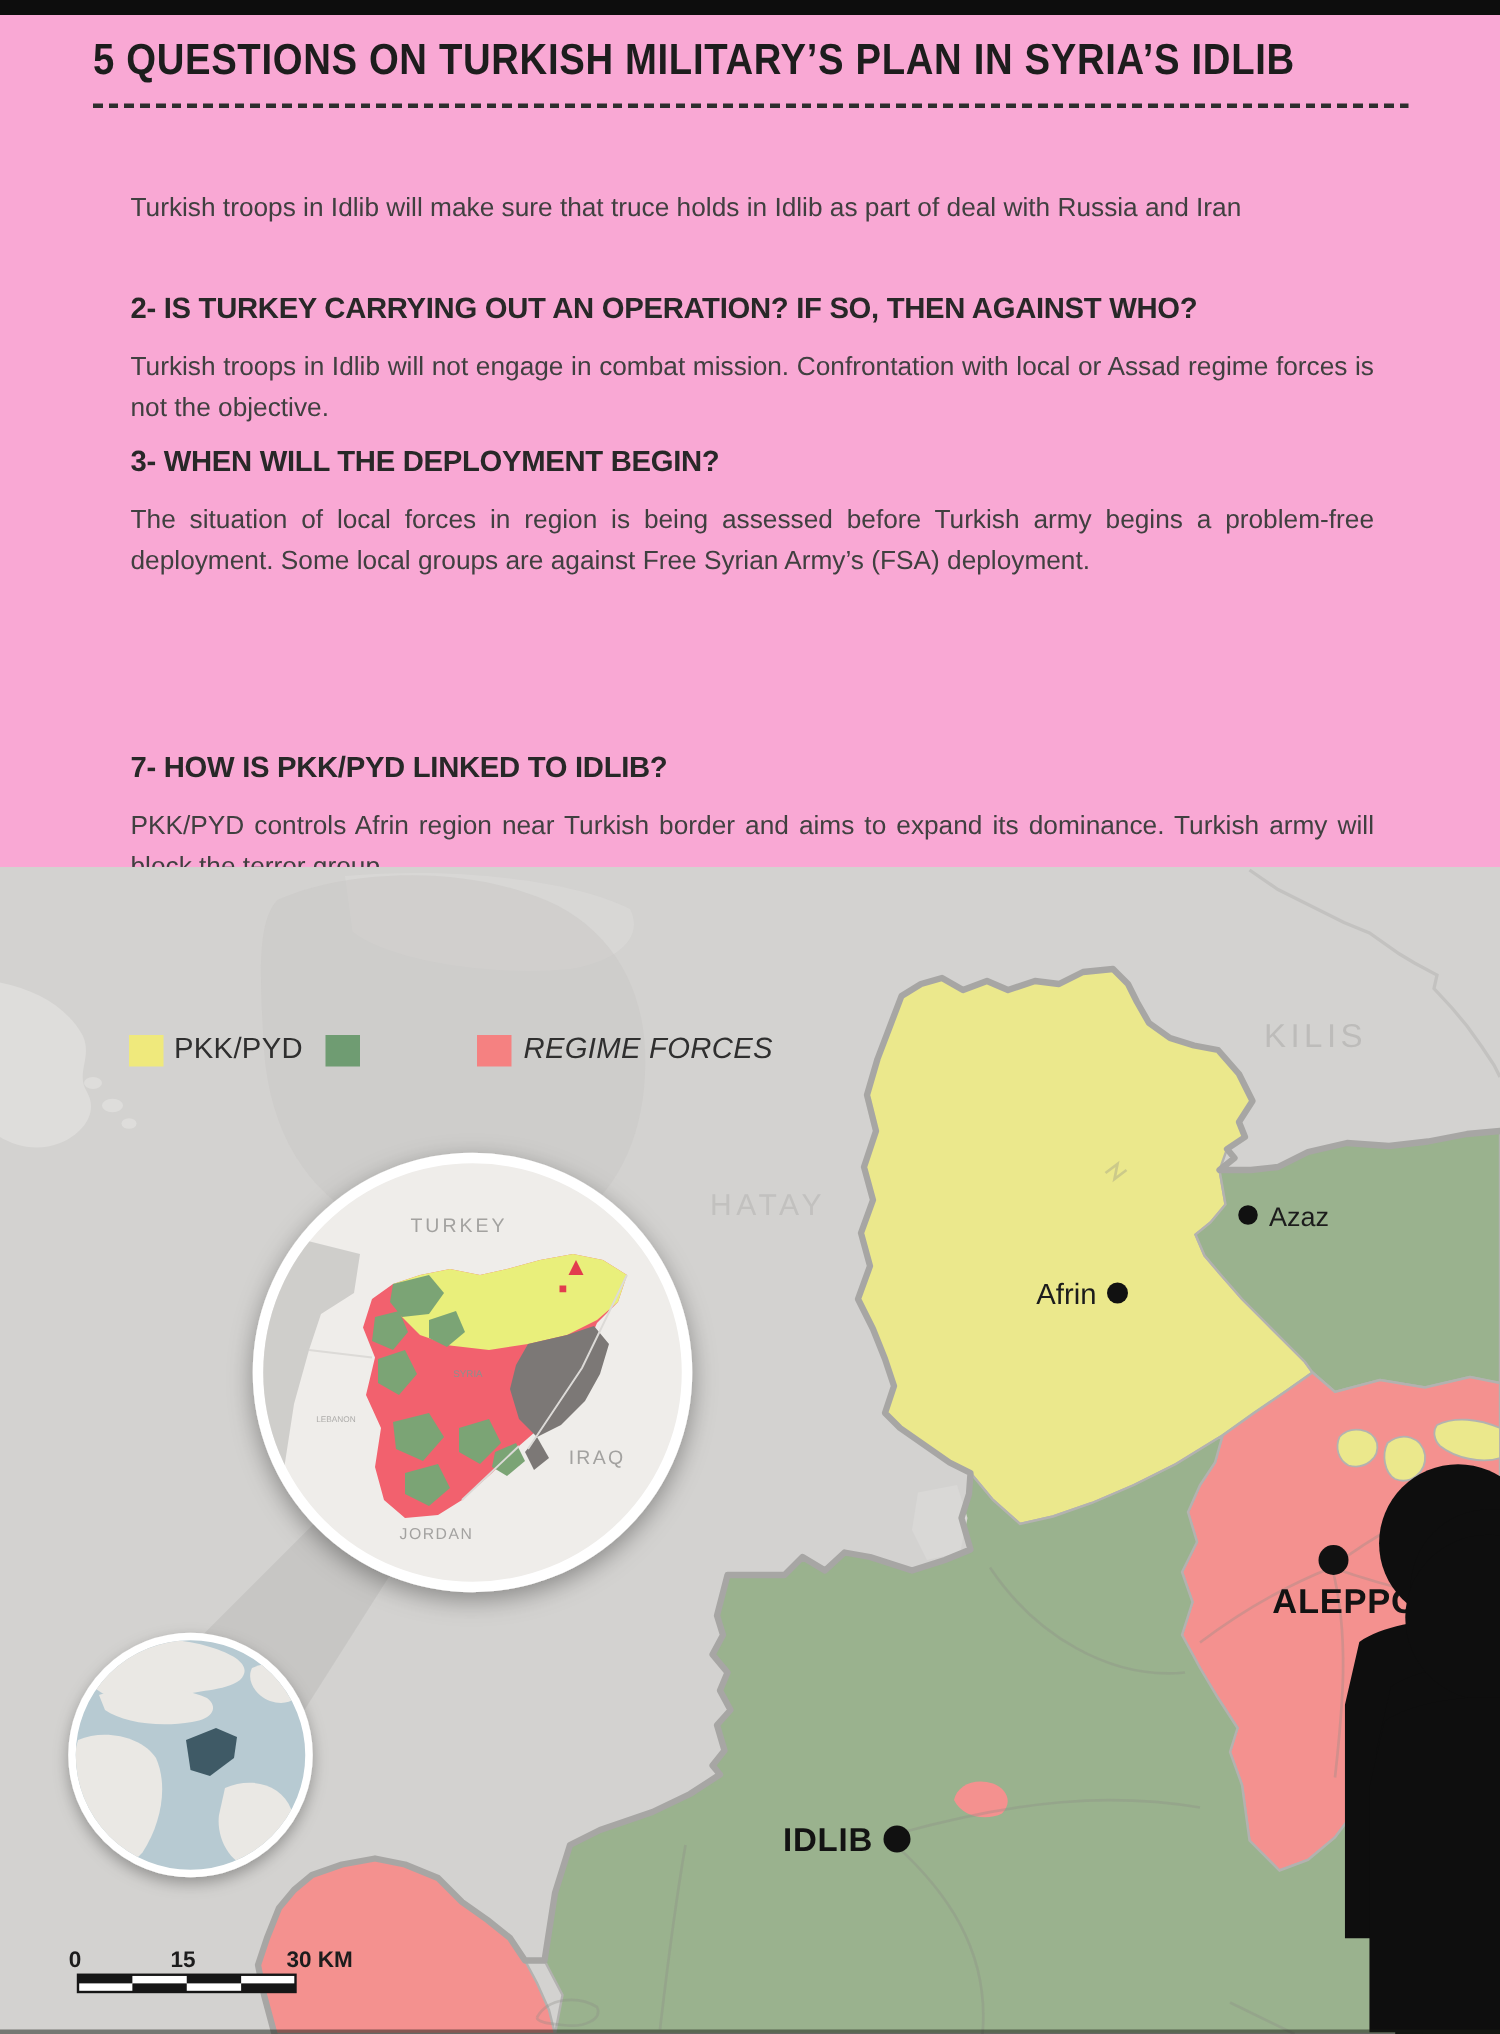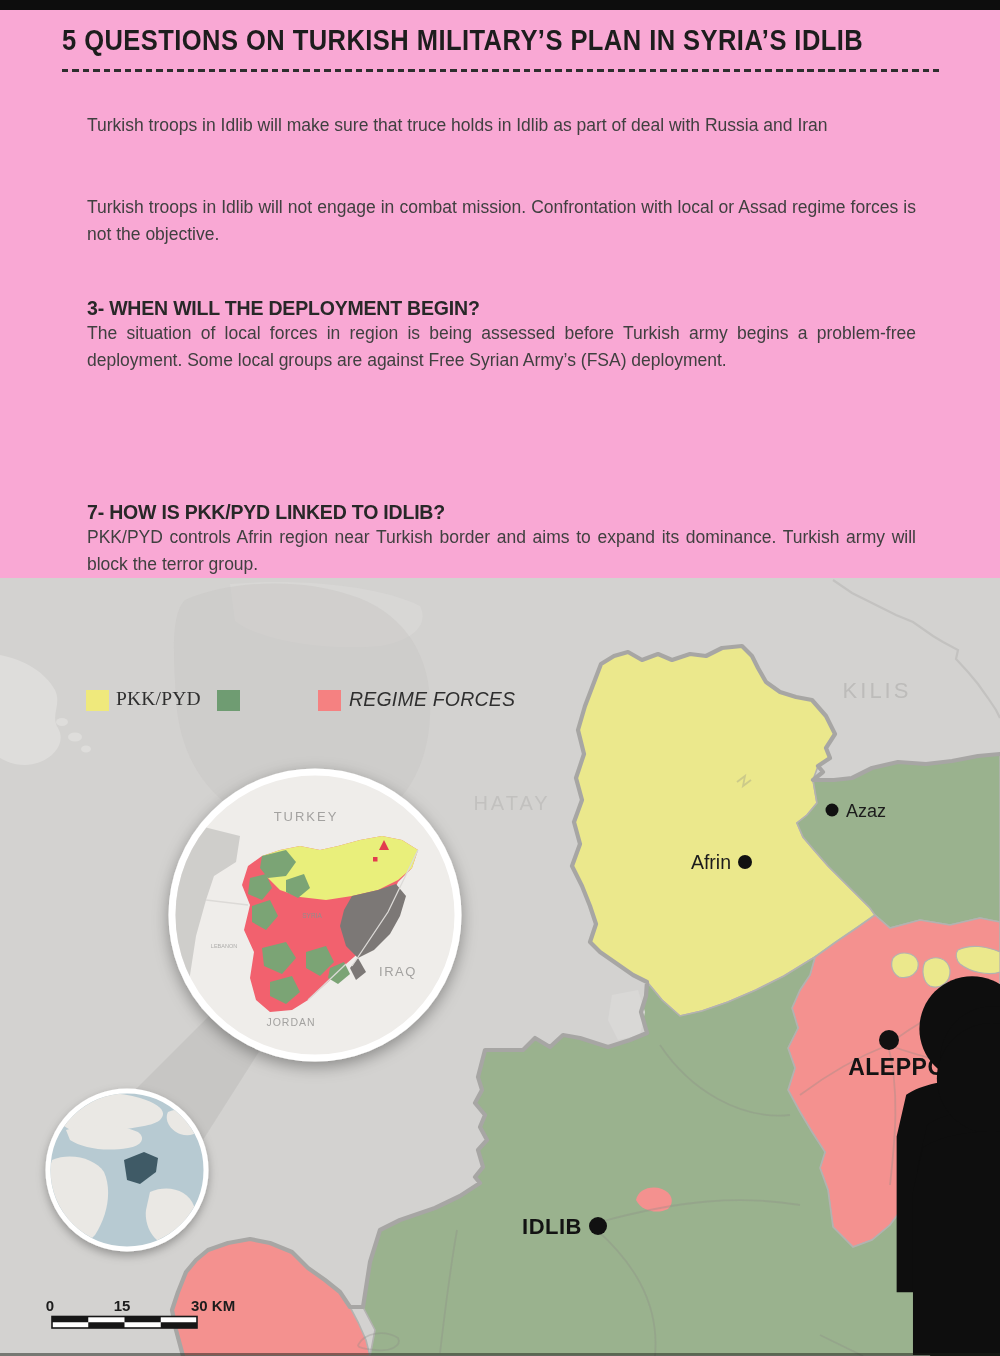--- a/index.html
+++ b/index.html
@@ -7,44 +7,45 @@
         overflow:hidden;font-family:"Liberation Sans",sans-serif;}
   .top-bar{position:absolute;left:0;top:0;width:1000px;height:10px;background:#0d0d0d;}
   .bottom-edge{position:absolute;left:0;bottom:0;width:1000px;height:3px;background:rgba(25,30,22,.5);}
   .title{position:absolute;left:62px;top:24px;font-size:29px;font-weight:700;color:#1d1d1d;
          letter-spacing:.5px;white-space:nowrap;transform:scaleX(.88);transform-origin:left center;}
   .dashed-divider{position:absolute;left:62px;top:69px;width:877px;height:3px;
          background:repeating-linear-gradient(90deg,#2e2e2e 0 6.5px,transparent 6.5px 10.5px);}
   .qa-column{position:absolute;left:87px;top:112px;width:829px;}
   .qa{position:absolute;left:0;width:829px;}
   .qa h2{margin:0;font-size:19.5px;font-weight:700;letter-spacing:-.2px;color:#282828;line-height:24px;}
-  .qa p{margin:0 0 0 0;font-size:17.5px;line-height:26.5px;color:#404040;}
+  .qa p{margin:13px 0 0 0;font-size:17.5px;line-height:26.5px;color:#404040;}
   .qa p.just{text-align:justify;}
   .q1{top:0;} .q2{top:82px;} .q3{top:184px;} .q4{top:286px;} .q5{top:388px;}
   .map-svg{position:absolute;left:0;top:578px;width:1000px;height:778px;}
   .legend{position:absolute;left:0;top:686px;width:1000px;height:30px;}
   .legend .sw{position:absolute;top:4px;width:23px;height:21px;}
   .legend .lab{position:absolute;top:2px;font-size:19.5px;color:#2f2f2f;letter-spacing:.2px;white-space:nowrap;}
-  .sw1{left:86px;} .lab1{left:116px;font-family:Liberation Serif, serif;} .sw2{left:217px;} .lab2{left:247px;} .sw3{left:318px;} .lab3{left:349px;font-style:italic;}
+  .sw1{left:86px;} .lab1{left:116px;} .sw2{left:217px;} .lab2{left:247px;} .sw3{left:318px;} .lab3{left:349px;font-style:italic;}
   text{font-family:"Liberation Sans",sans-serif;}
 </style>
 </head>
 <body>
 
 <div class="page">
   <div class="top-bar"></div>
 
   <div class="title">5 QUESTIONS ON TURKISH MILITARY’S PLAN IN SYRIA’S IDLIB</div>
   <div class="dashed-divider"></div>
 
   <div class="qa-column">
     <div class="qa q1">
       <p>Turkish troops in Idlib will make sure that truce holds in Idlib as part of deal with Russia and Iran</p>
     </div>
     <div class="qa q2">
+      <h2>2- IS TURKEY CARRYING OUT AN OPERATION? IF SO, THEN AGAINST WHO?</h2>
       <p class="just">Turkish troops in Idlib will not engage in combat mission. Confrontation with local or Assad regime forces is not the objective.</p>
     </div>
     <div class="qa q3">
       <h2>3- WHEN WILL THE DEPLOYMENT BEGIN?</h2>
       <p class="just">The situation of local forces in region is being assessed before Turkish army begins a problem-free deployment. Some local groups are against Free Syrian Army’s (FSA) deployment.</p>
     </div>
     <div class="qa q4">
     </div>
     <div class="qa q5">
       <h2>7- HOW IS PKK/PYD LINKED TO IDLIB?</h2>

